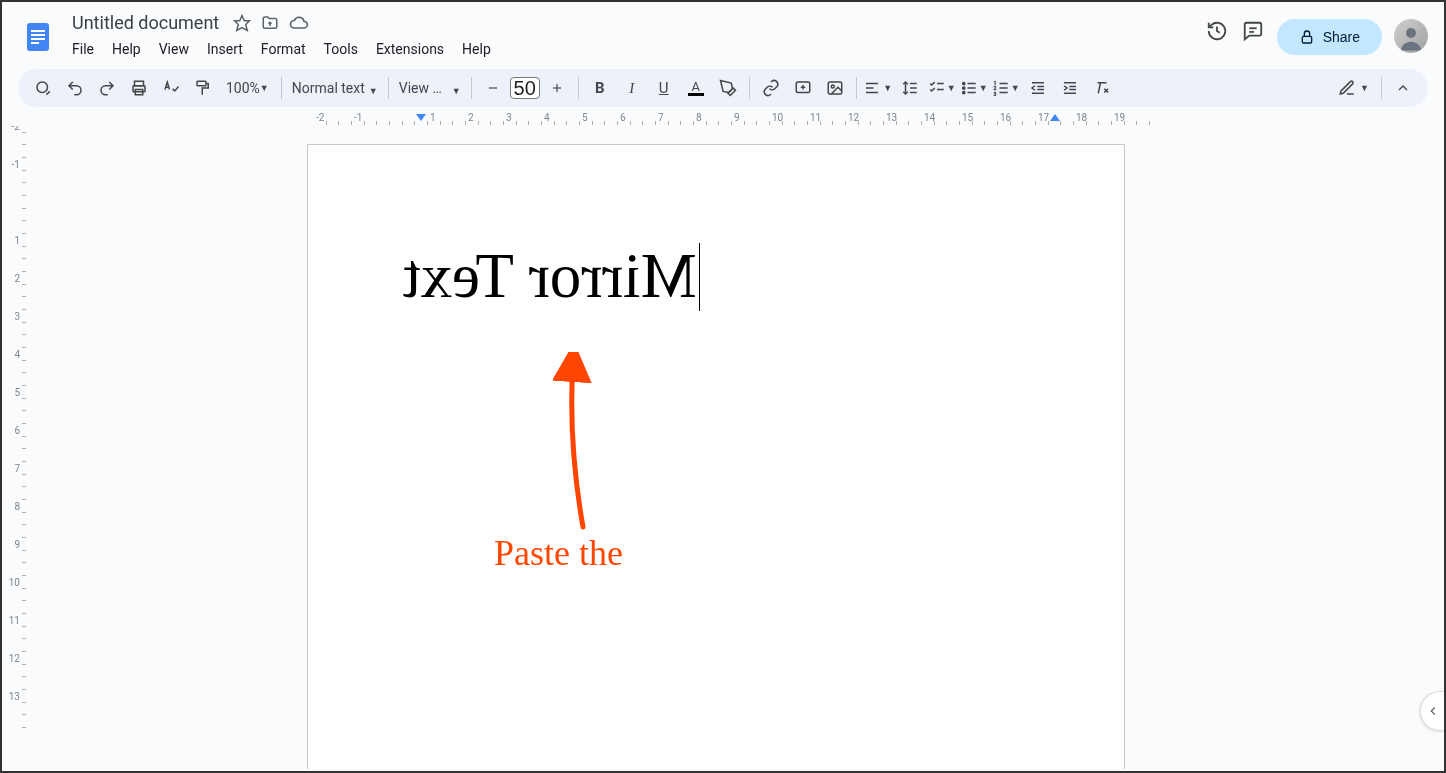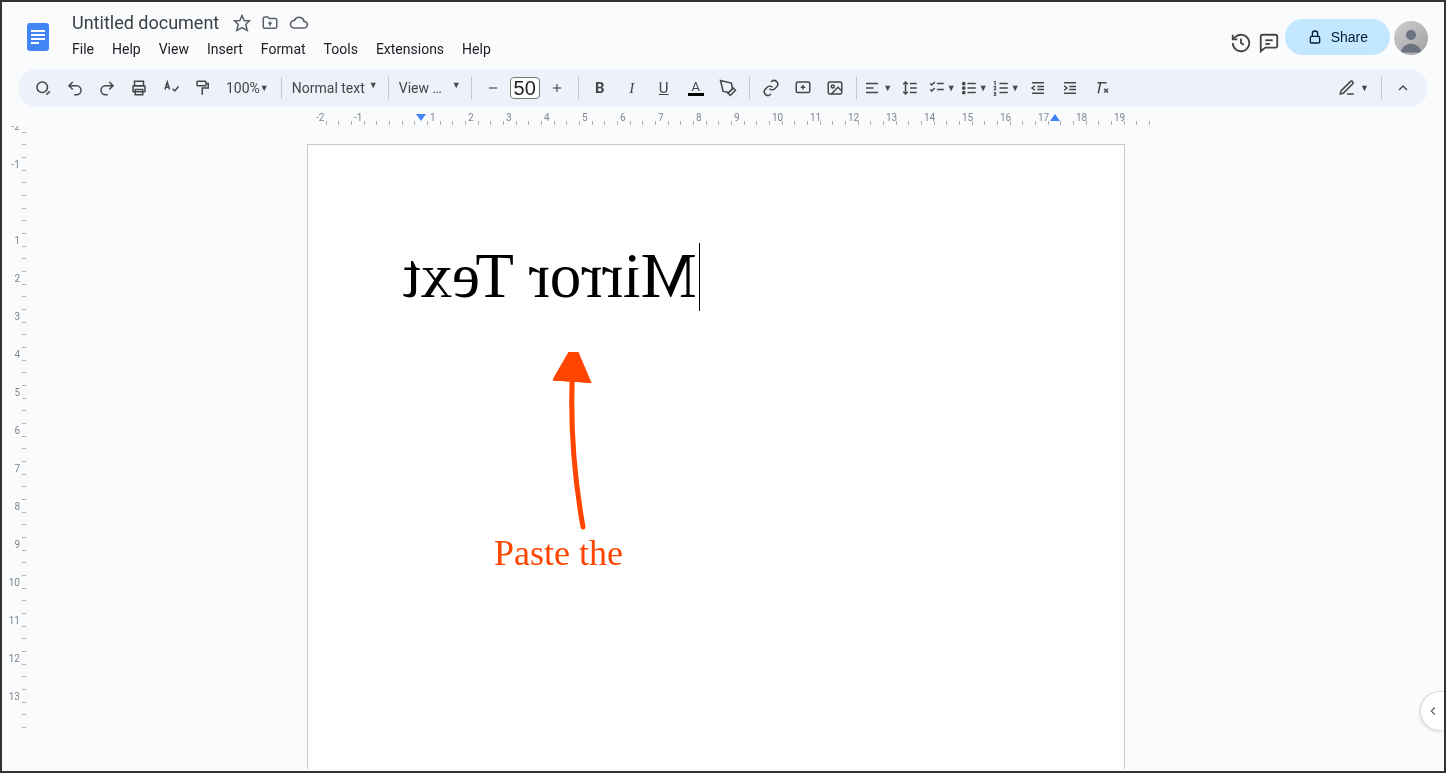--- a/index.html
+++ b/index.html
@@ -8,31 +8,31 @@
 .header { display: flex; align-items: center; padding: 8px 16px 0 16px; background: #f9fbfd; }
 .logo { width: 40px; height: 40px; display: flex; align-items: center; justify-content: center; border-radius: 50%; margin-right: 4px;}
 .logo svg { width: 36px; height: 36px; }
 .title-area { flex: 1; }
 .title-row { display: flex; align-items: center; gap: 8px; padding-left: 4px;}
 .doc-title { font-size: 18px; color: #3c4043; padding: 2px 6px; border-radius: 4px; }
 .title-icons { display: flex; gap: 10px; align-items: center; }
 .title-icon { color: #5f6368; cursor: pointer; display:flex; align-items:center;}
 .menu-row { display: flex; gap: 2px; padding: 2px 0 2px 2px;}
 .menu-item { font-size: 14px; color: #202124; padding: 4px 8px; border-radius: 4px; cursor: pointer; }
-.header-right { display: flex; align-items: flex-end; gap: 4px; }
+.header-right { display: flex; align-items: flex-start; gap: 12px; }
 .header-icon { color: #444746; cursor: pointer; width:24px; height:24px; display:flex; align-items:center; justify-content:center;}
 .share-btn { display: flex; align-items: center; gap: 8px; background: #c2e7ff; border: none; border-radius: 40px; padding: 10px 22px; font-size: 14px; font-weight: 500; color: #001d35; cursor: pointer; }
 .avatar { width: 34px; height: 34px; border-radius: 50%; background: linear-gradient(135deg,#d0d0d0,#a0a0a0); overflow:hidden; display:flex; align-items:flex-end; justify-content:center;}
 .avatar svg{width:30px;height:30px;}
 
 .toolbar { display: flex; align-items: center; margin: 6px 16px 0 16px; background: #edf2fa; border-radius: 24px; padding: 4px 10px; gap: 2px; }
 .tb-btn { width: 30px; height: 30px; display: flex; align-items: center; justify-content: center; border-radius: 4px; cursor: pointer; color: #444746; }
 .tb-sep { width: 1px; height: 22px; background: #c7c7c7; margin: 0 4px; }
 .tb-text { font-size: 14px; color: #444746; padding: 0 6px; cursor: pointer; display:flex; align-items:center; }
-.tb-dropdown { display: flex; align-items: flex-start; gap: 4px; font-size: 14px; color: #444746; cursor: pointer; padding: 0 4px; }
+.tb-dropdown { display: flex; align-items: flex-end; gap: 4px; font-size: 14px; color: #444746; cursor: pointer; padding: 0 4px; }
 .font-size-input { width: 30px; height: 22px; border: 1px solid #747775; border-radius: 4px; text-align: center; font-size: 20px; background: #fff; color: #1f1f1f; }
 .tb-spacer { flex: 1; }
 .chev{font-size:9px; color:#444746;}
 
 .ruler-h { height: 16px; margin: 4px 0 0 28px; position: relative; background: #f9fbfd; overflow: hidden;}
 .ruler-h-inner { position: absolute; left: 290px; top: 0; height: 16px; display: flex; font-size: 10px; color: #80868b; }
 .ruler-h-inner .tick { position: relative; width: 38px; text-align: left; }
 .ruler-h-inner .tick::before { content: attr(data-num); position: absolute; left: -4px; top: 1px; }
 .ruler-h-inner .tick .minis { position:absolute; left:0; top:10px; width:38px; height:5px; display:flex; justify-content:space-around;}
 .ruler-h-inner .tick .minis span{width:1px; height:4px; background:#b0b0b0;}

